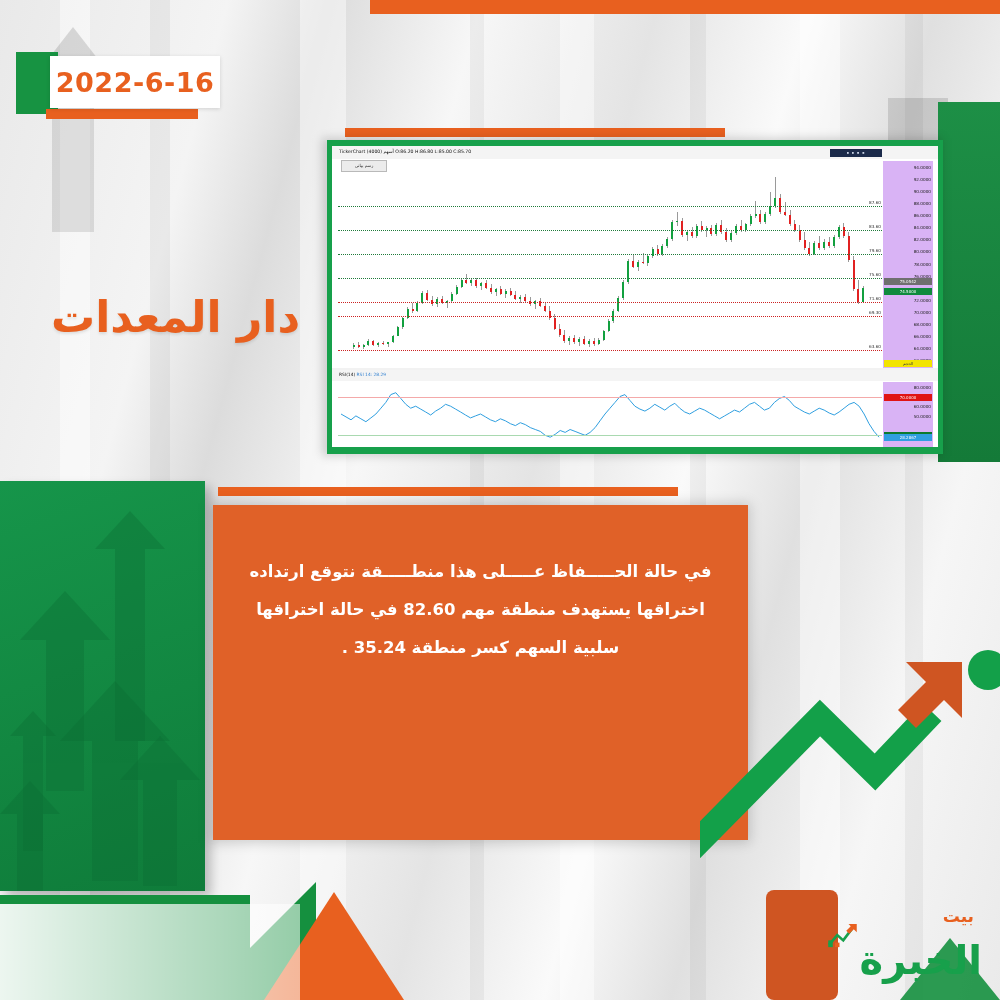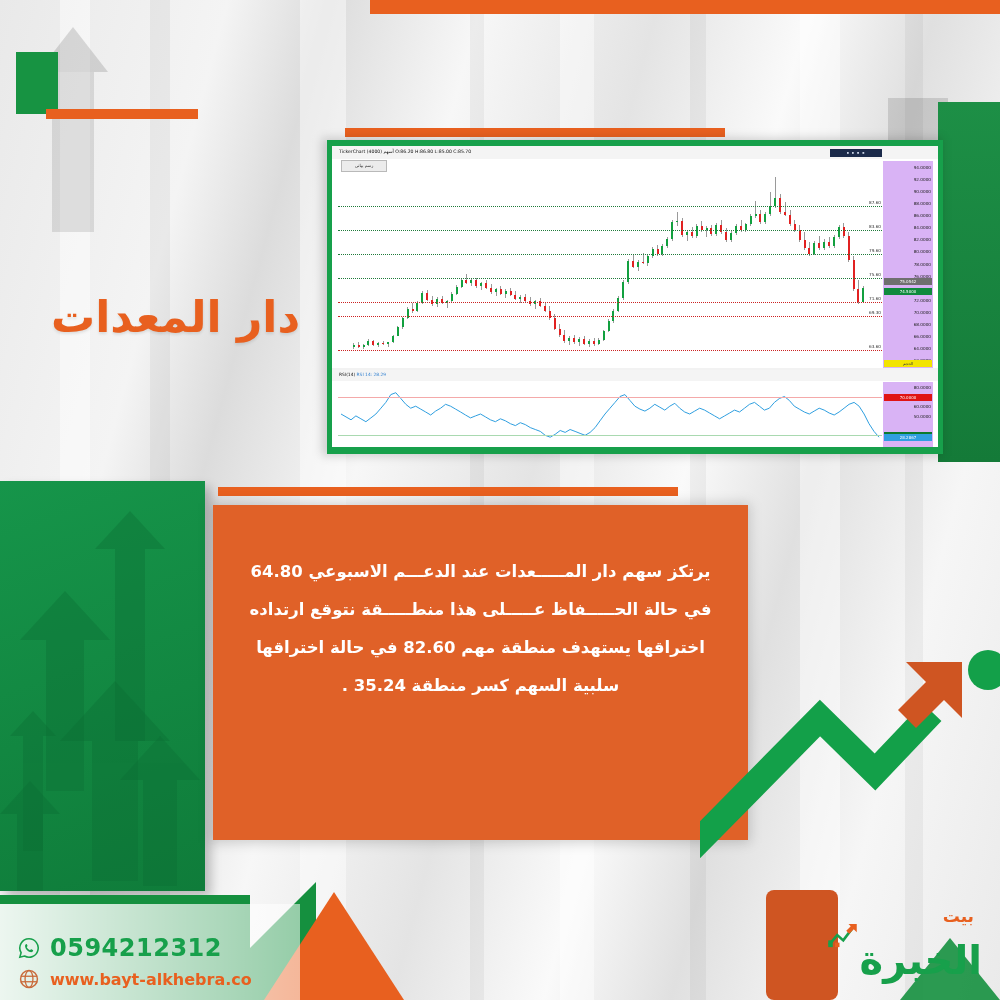--- a/index.html
+++ b/index.html
@@ -198,20 +198,23 @@
   <div class="vstripe" style="left:800px;width:40px;"></div>
   <div class="vstripe dark" style="left:905px;width:18px;"></div>
 
   <div class="date-grey-stem"></div>
   <div class="date-grey-arrow"></div>
 
   <div class="top-orange-bar"></div>
 
   <div class="date-green-block"></div>
   <div class="date-underline"></div>
+  <div class="date-box">
+    <span>2022-6-16</span>
+  </div>
 
   <div class="right-grey-block"></div>
   <div class="right-green-block"></div>
 
   <div class="chart-orange-rule"></div>
   <div class="chart-shadow"></div>
   <div class="chart-frame">
     <div class="chart-inner">
 
       <div class="price-pane">
@@ -735,59 +738,40 @@
       <div class="ga" style="left: 0px; top: 300px; width: 60px; height: 110px;">
         <div class="head" style="border-width: 0px 30px 33px;"></div>
         <div class="stem" style="width: 25.2px; height: 77px;"></div>
       </div>
     </div>
 
   <div class="body-orange-rule"></div>
   <div class="body-box-shadow"></div>
   <div class="body-box">
     <div class="txt" id="body-lines">
-        <div>يرتكز سهم دار المـــــعدات عند الدعـــم الاسبوعي 64.80</div>
         <div>في حالة الحـــــفاظ عـــــلى هذا منطـــــقة نتوقع ارتداده</div>
         <div>اختراقها يستهدف منطقة مهم 82.60 في حالة اختراقها</div>
         <div>سلبية السهم كسر منطقة 35.24 .</div>
       </div>
   </div>
 
   <svg class="zig" viewBox="0 0 300 300">
     <path d="M-10 250 L120 118 L175 172 L232 112" fill="none" stroke="#13a049" stroke-width="26" stroke-linejoin="miter" stroke-linecap="butt"></path>
     <path d="M206 62 L262 62 L262 118 L244 100 L216 128 L198 110 L226 82 Z" fill="#cf5522"></path>
     <circle cx="288" cy="70" r="20" fill="#13a049"></circle>
   </svg>
 
   <div class="orange-square"></div>
 
   <div class="tri-green" style="left:198px;bottom:0;border-width:0 0 118px 118px;border-color:transparent transparent #15903f transparent;"></div>
   <div class="tri-green" style="left:264px;bottom:0;border-width:0 70px 108px 70px;border-color:transparent transparent #e8601f transparent;"></div>
   <div class="tri-green" style="left:900px;bottom:0;border-width:0 50px 62px 50px;border-color:transparent transparent #15903f transparent;opacity:.9;"></div>
   <div class="green-corner"></div>
   <div class="contact-bg"></div>
 
-  <div class="contact">
-    <div class="row">
-      <svg class="ic" viewBox="0 0 24 24">
-        <path d="M12 2a10 10 0 0 0-8.6 15.1L2 22l5.1-1.3A10 10 0 1 0 12 2z" fill="none" stroke="#17a04b" stroke-width="1.7"></path>
-        <path d="M8.8 7.6c.3-.1.6 0 .8.4l.7 1.4c.1.3.1.5-.1.8l-.5.6c-.1.2-.1.4 0 .6a7 7 0 0 0 3 2.9c.2.1.4.1.6-.1l.6-.6c.2-.2.5-.3.8-.2l1.4.7c.3.2.5.5.4.8-.2.9-1.1 1.6-2 1.6-3.2 0-6.8-3.6-6.8-6.8 0-.9.6-1.8 1.5-2.1z" fill="#17a04b"></path>
-      </svg>
-      <span class="phone-txt">0594212312</span>
-    </div>
-    <div class="row web">
-      <svg class="ic" viewBox="0 0 24 24">
-        <circle cx="12" cy="12" r="9.2" fill="none" stroke="#c96a3a" stroke-width="1.6"></circle>
-        <ellipse cx="12" cy="12" rx="4.3" ry="9.2" fill="none" stroke="#c96a3a" stroke-width="1.4"></ellipse>
-        <line x1="2.9" y1="9" x2="21.1" y2="9" stroke="#c96a3a" stroke-width="1.4"></line>
-        <line x1="2.9" y1="15" x2="21.1" y2="15" stroke="#c96a3a" stroke-width="1.4"></line>
-      </svg>
-      <span class="web-txt">www.bayt-alkhebra.co</span>
-    </div>
-  </div>
 
   <div class="logo">
     <svg viewBox="0 0 160 82" style="position:absolute;left:0;top:0;width:60px;height:60px;">
       <path d="M8 70 L30 44 L46 58 L70 26" fill="none" stroke="#17a04b" stroke-width="7"></path>
       <path d="M60 14 L82 14 L82 36 L74 28 L62 40 L54 32 L66 20 Z" fill="#e8601f"></path>
       <rect x="6" y="58" width="12" height="18" fill="#17a04b"></rect>
       <rect x="24" y="64" width="12" height="12" fill="#e8601f"></rect>
     </svg>
     <span class="word2">بيت</span>
     <span class="word">الخبرة</span>

